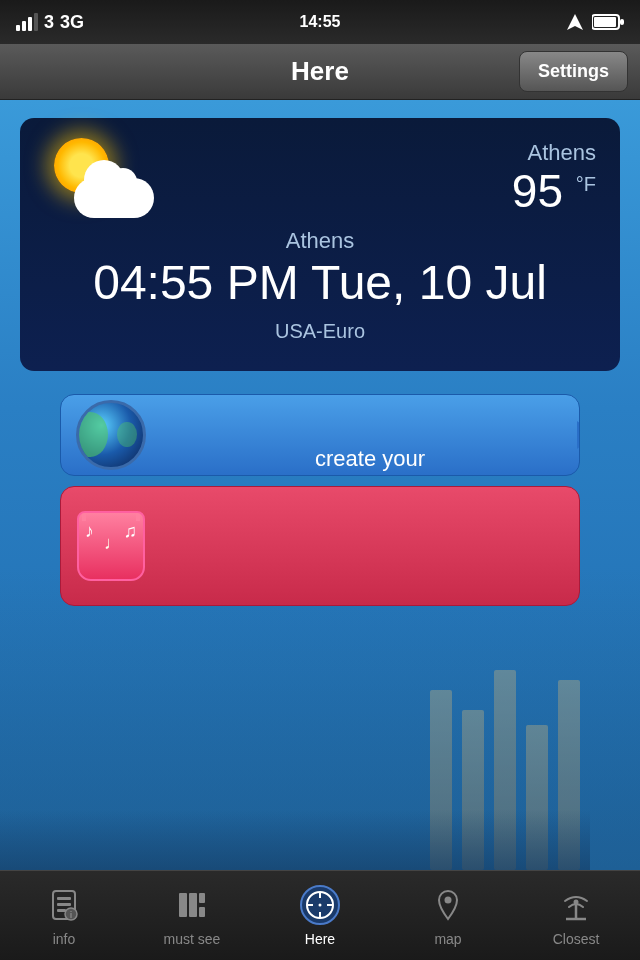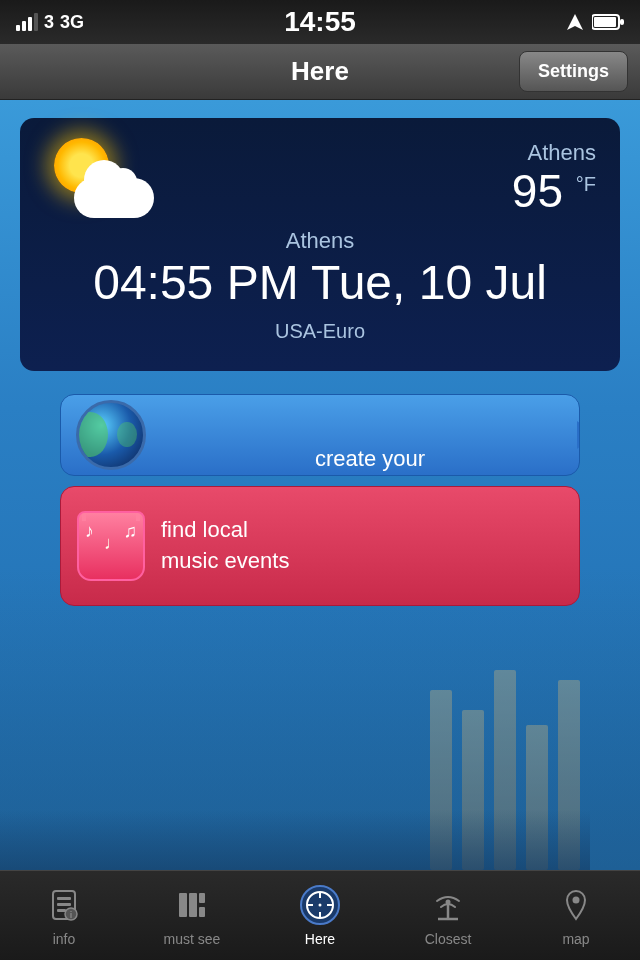--- a/index.html
+++ b/index.html
@@ -20,21 +20,21 @@
       align-items: center;
       justify-content: space-between;
       padding: 0 16px;
       color: white;
       font-size: 18px;
       font-weight: 600;
       position: relative;
       z-index: 10;
     }
     .status-left { display: flex; align-items: center; gap: 6px; }
-    .status-center { position: absolute; left: 50%; transform: translateX(-50%); font-size: 28px; }
+    .status-center { position: absolute; left: 50%; transform: translateX(-50%); font-size: 16px; }
     .status-right { display: flex; align-items: center; gap: 8px; margin-left: auto; }
 
     
     .signal-bars { display: flex; align-items: flex-end; gap: 2px; }
     .signal-bars span {
       display: inline-block;
       width: 4px;
       background: white;
       border-radius: 1px;
     }
@@ -417,24 +417,20 @@
   </div>
 
   <div class="music-events-btn">
     <div class="music-icon">
       <div class="bucket">
         <span class="music-note-1">♪</span>
         <span class="music-note-2">♩</span>
         <span class="music-note-3">♫</span>
       </div>
     </div>
-    <div class="music-events-text">
-      <span>find local</span><br>
-      <span>music events</span>
-    </div>
   </div>
 
 </div>
 
 <div class="tab-bar">
 
   <div class="tab-item">
     <div class="tab-icon-wrap">
       <svg width="30" height="32" viewBox="0 0 30 32">
         <rect x="4" y="2" width="22" height="28" rx="3" fill="none" stroke="#888" stroke-width="2"></rect>
@@ -469,37 +465,37 @@
         <line x1="15" y1="22" x2="15" y2="28" stroke="white" stroke-width="2"></line>
         <line x1="2" y1="15" x2="8" y2="15" stroke="white" stroke-width="2"></line>
         <line x1="22" y1="15" x2="28" y2="15" stroke="white" stroke-width="2"></line>
       </svg>
     </div>
     <span class="tab-label">Here</span>
   </div>
 
   <div class="tab-item">
     <div class="tab-icon-wrap">
+      <svg width="26" height="32" viewBox="0 0 26 32">
+        <path d="M13,2 C8,2 4,6 4,11 C4,18 13,30 13,30 C13,30 22,18 22,11 C22,6 18,2 13,2 Z" fill="none" stroke="#888" stroke-width="2"></path>
+        <circle cx="13" cy="11" r="3.5" fill="#888"></circle>
+      </svg>
+    </div>
+    <span class="tab-label">map</span>
+  </div>
+
+  <div class="tab-item">
+    <div class="tab-icon-wrap">
       <svg width="30" height="32" viewBox="0 0 30 32">
 
         <line x1="15" y1="30" x2="15" y2="14" stroke="#888" stroke-width="2.5"></line>
         <line x1="15" y1="30" x2="5" y2="30" stroke="#888" stroke-width="2.5"></line>
         <line x1="15" y1="30" x2="25" y2="30" stroke="#888" stroke-width="2.5"></line>
 
         <path d="M8,18 Q15,12 22,18" fill="none" stroke="#888" stroke-width="2" stroke-linecap="round"></path>
         <path d="M4,12 Q15,4 26,12" fill="none" stroke="#888" stroke-width="2" stroke-linecap="round"></path>
         <circle cx="15" cy="13" r="2.5" fill="#888"></circle>
       </svg>
     </div>
     <span class="tab-label">Closest</span>
   </div>
 
-  <div class="tab-item">
-    <div class="tab-icon-wrap">
-      <svg width="26" height="32" viewBox="0 0 26 32">
-        <path d="M13,2 C8,2 4,6 4,11 C4,18 13,30 13,30 C13,30 22,18 22,11 C22,6 18,2 13,2 Z" fill="none" stroke="#888" stroke-width="2"></path>
-        <circle cx="13" cy="11" r="3.5" fill="#888"></circle>
-      </svg>
-    </div>
-    <span class="tab-label">map</span>
-  </div>
-
 </div>
 
 </body></html>

